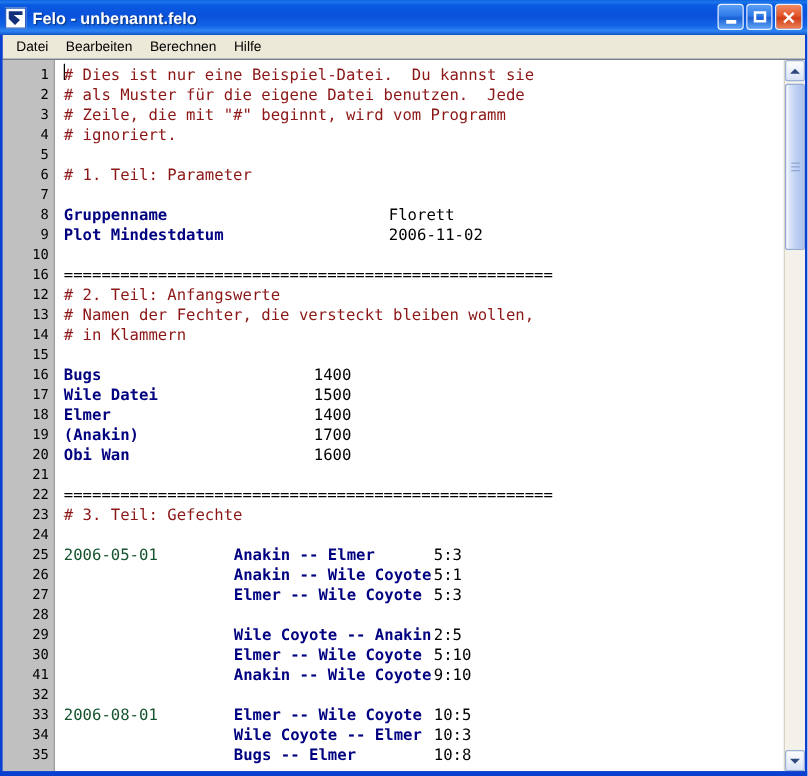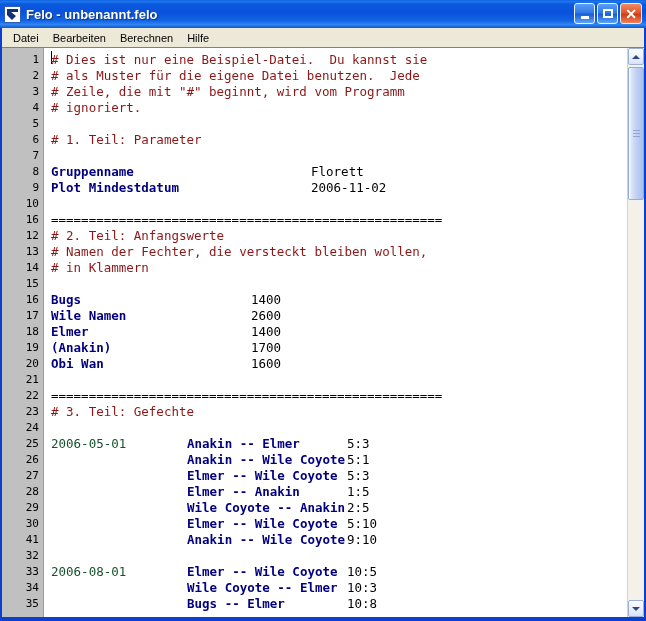--- a/index.html
+++ b/index.html
@@ -331,32 +331,31 @@
         <div class="code-line" style="top: 100px; left: 0px; width: 100%;"></div>
         <div class="code-line" style="top: 116px; left: 0px; width: 100%;"><span class="seg c-key" style="position: absolute; left: 6px;">Gruppenname</span><span class="seg c-val" style="position: absolute; left: 266px;">Florett</span></div>
         <div class="code-line" style="top: 132px; left: 0px; width: 100%;"><span class="seg c-key" style="position: absolute; left: 6px;">Plot Mindestdatum</span><span class="seg c-val" style="position: absolute; left: 266px;">2006-11-02</span></div>
         <div class="code-line" style="top: 148px; left: 0px; width: 100%;"></div>
         <div class="code-line" style="top: 164px; left: 0px; width: 100%;"><span class="seg c-sep" style="position: absolute; left: 6px;">====================================================</span></div>
         <div class="code-line" style="top: 180px; left: 0px; width: 100%;"><span class="seg c-comment" style="position: absolute; left: 6px;"># 2. Teil: Anfangswerte</span></div>
         <div class="code-line" style="top: 196px; left: 0px; width: 100%; padding-left: 48px;"><span class="seg c-comment" style="position: absolute; left: 6px;"># Namen der Fechter, die versteckt bleiben wollen,</span></div>
         <div class="code-line" style="top: 212px; left: 0px; width: 100%;"><span class="seg c-comment" style="position: absolute; left: 6px;"># in Klammern</span></div>
         <div class="code-line" style="top: 228px; left: 0px; width: 100%;"></div>
         <div class="code-line" style="top: 244px; left: 0px; width: 100%;"><span class="seg c-key" style="position: absolute; left: 6px;">Bugs</span><span class="seg c-val" style="position: absolute; left: 206px;">1400</span></div>
-        <div class="code-line" style="top: 260px; left: 0px; width: 100%;"><span class="seg c-key" style="position: absolute; left: 6px;">Wile Namen</span><span class="seg c-val" style="position: absolute; left: 206px;">2600</span></div>
+        <div class="code-line" style="top: 260px; left: 0px; width: 100%;"><span class="seg c-key" style="position: absolute; left: 6px;">Wile Datei</span><span class="seg c-val" style="position: absolute; left: 206px;">1500</span></div>
         <div class="code-line" style="top: 276px; left: 0px; width: 100%;"><span class="seg c-key" style="position: absolute; left: 6px;">Elmer</span><span class="seg c-val" style="position: absolute; left: 206px;">1400</span></div>
         <div class="code-line" style="top: 292px; left: 0px; width: 100%;"><span class="seg c-key" style="position: absolute; left: 6px;">(Anakin)</span><span class="seg c-val" style="position: absolute; left: 206px;">1700</span></div>
         <div class="code-line" style="top: 308px; left: 0px; width: 100%;"><span class="seg c-key" style="position: absolute; left: 6px;">Obi Wan</span><span class="seg c-val" style="position: absolute; left: 206px;">1600</span></div>
         <div class="code-line" style="top: 324px; left: 0px; width: 100%;"></div>
         <div class="code-line" style="top: 340px; left: 0px; width: 100%;"><span class="seg c-sep" style="position: absolute; left: 6px;">====================================================</span></div>
         <div class="code-line" style="top: 356px; left: 0px; width: 100%;"><span class="seg c-comment" style="position: absolute; left: 6px;"># 3. Teil: Gefechte</span></div>
         <div class="code-line" style="top: 372px; left: 0px; width: 100%;"></div>
         <div class="code-line" style="top: 388px; left: 0px; width: 100%;"><span class="seg c-date" style="position: absolute; left: 6px;">2006-05-01</span><span class="seg c-name" style="position: absolute; left: 142px;">Anakin -- Elmer</span><span class="seg c-score" style="position: absolute; left: 302px;">5:3</span></div>
         <div class="code-line" style="top: 404px; left: 0px; width: 100%;"><span class="seg c-name" style="position: absolute; left: 142px;">Anakin -- Wile Coyote</span><span class="seg c-score" style="position: absolute; left: 302px;">5:1</span></div>
         <div class="code-line" style="top: 420px; left: 0px; width: 100%;"><span class="seg c-name" style="position: absolute; left: 142px;">Elmer -- Wile Coyote</span><span class="seg c-score" style="position: absolute; left: 302px;">5:3</span></div>
-        <div class="code-line" style="top: 436px; left: 0px; width: 100%;"><span class="seg c-name" style="position: absolute; left: 142px;">Elmer -- Anakin</span><span class="seg c-score" style="position: absolute; left: 302px;">1:5</span></div>
         <div class="code-line" style="top: 452px; left: 0px; width: 100%;"><span class="seg c-name" style="position: absolute; left: 142px;">Wile Coyote -- Anakin</span><span class="seg c-score" style="position: absolute; left: 302px;">2:5</span></div>
         <div class="code-line" style="top: 468px; left: 0px; width: 100%;"><span class="seg c-name" style="position: absolute; left: 142px;">Elmer -- Wile Coyote</span><span class="seg c-score" style="position: absolute; left: 302px;">5:10</span></div>
         <div class="code-line" style="top: 484px; left: 0px; width: 100%;"><span class="seg c-name" style="position: absolute; left: 142px;">Anakin -- Wile Coyote</span><span class="seg c-score" style="position: absolute; left: 302px;">9:10</span></div>
         <div class="code-line" style="top: 500px; left: 0px; width: 100%;"></div>
         <div class="code-line" style="top: 516px; left: 0px; width: 100%;"><span class="seg c-date" style="position: absolute; left: 6px;">2006-08-01</span><span class="seg c-name" style="position: absolute; left: 142px;">Elmer -- Wile Coyote</span><span class="seg c-score" style="position: absolute; left: 302px;">10:5</span></div>
         <div class="code-line" style="top: 532px; left: 0px; width: 100%;"><span class="seg c-name" style="position: absolute; left: 142px;">Wile Coyote -- Elmer</span><span class="seg c-score" style="position: absolute; left: 302px;">10:3</span></div>
         <div class="code-line" style="top: 548px; left: 0px; width: 100%;"><span class="seg c-name" style="position: absolute; left: 142px;">Bugs -- Elmer</span><span class="seg c-score" style="position: absolute; left: 302px;">10:8</span></div>
       </div>
 
     <div class="scrollbar">

